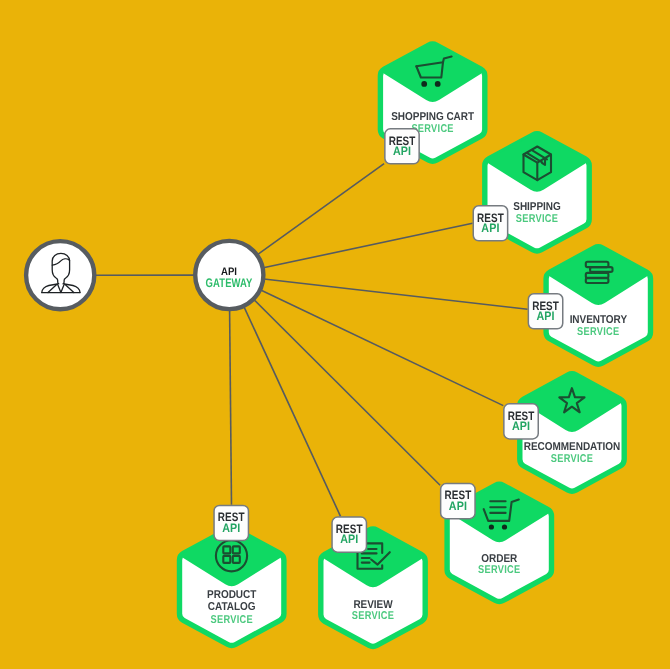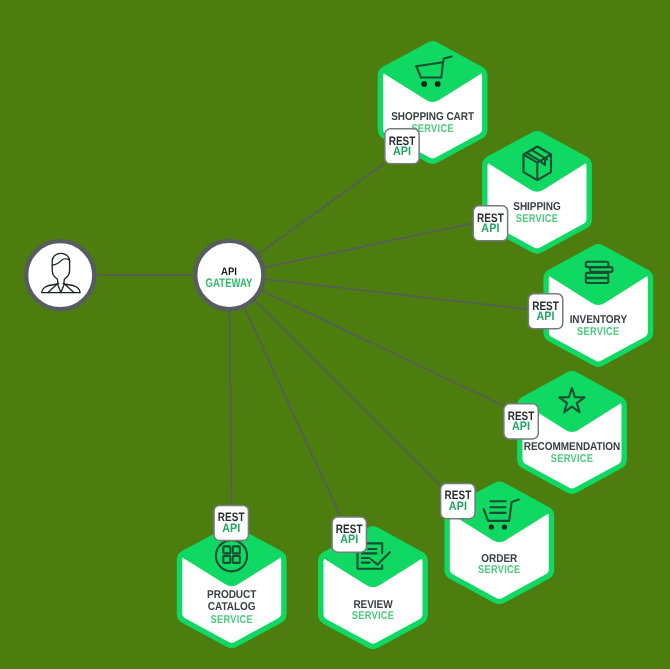--- a/index.html
+++ b/index.html
@@ -1,18 +1,18 @@
 <!DOCTYPE html>
 <html><head>
 <meta charset="utf-8">
 <title>API Gateway Microservices Diagram</title>
 <style>
   html,body{margin:0;padding:0;background:#ffffff;}
   body{width:670px;height:669px;overflow:hidden;font-family:"Liberation Sans",sans-serif;-webkit-font-smoothing:antialiased;text-rendering:geometricPrecision;}
-  #stage{position:relative;width:670px;height:669px;background:#4d7c0f;}
+  #stage{position:relative;width:670px;height:669px;background:#eab308;}
   svg.diagram{position:absolute;left:0;top:0;width:670px;height:669px;display:block;transform:translateZ(0);}
   .hex-body{fill:#ffffff;stroke:#0FD963;stroke-width:5.4;stroke-linejoin:round;}
   .hex-flap{fill:#0FD963;stroke:none;}
   .conn{stroke:#565b60;stroke-width:1.6;fill:none;stroke-linecap:butt;}
   .node-circle{fill:#ffffff;stroke:#575c60;stroke-width:4.4;}
   .api-box{fill:#fdfdfd;stroke:#767b80;stroke-width:1.5;}
   text{font-family:"Liberation Sans",sans-serif;dominant-baseline:auto;-webkit-font-smoothing:antialiased;}
   .cond{transform-box:fill-box;transform-origin:center;transform:scaleX(0.878);}
   .cond2{transform-box:fill-box;transform-origin:center;transform:scaleX(0.815);}
   .cond3{transform-box:fill-box;transform-origin:center;transform:scaleX(0.765);}

